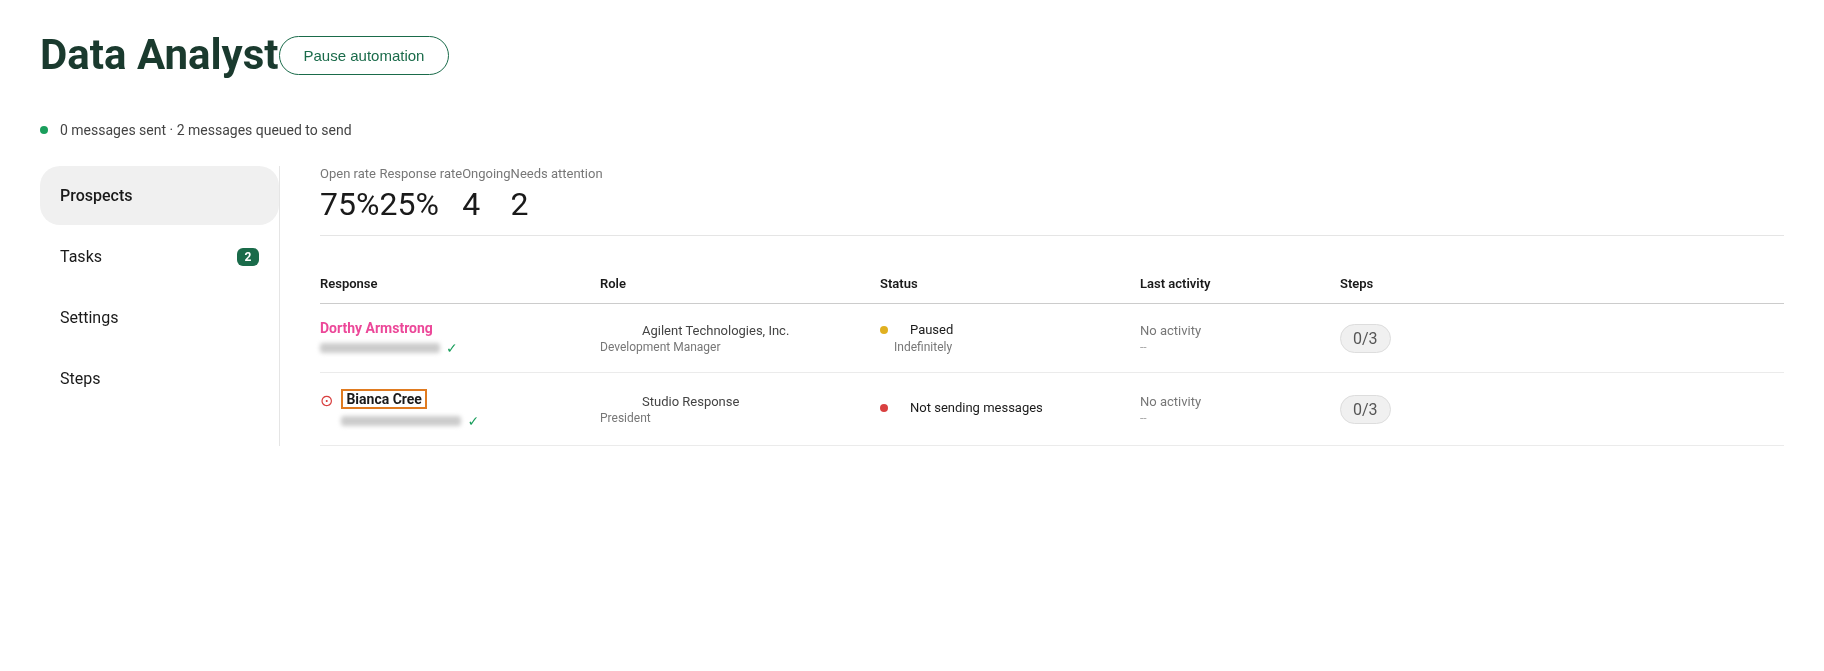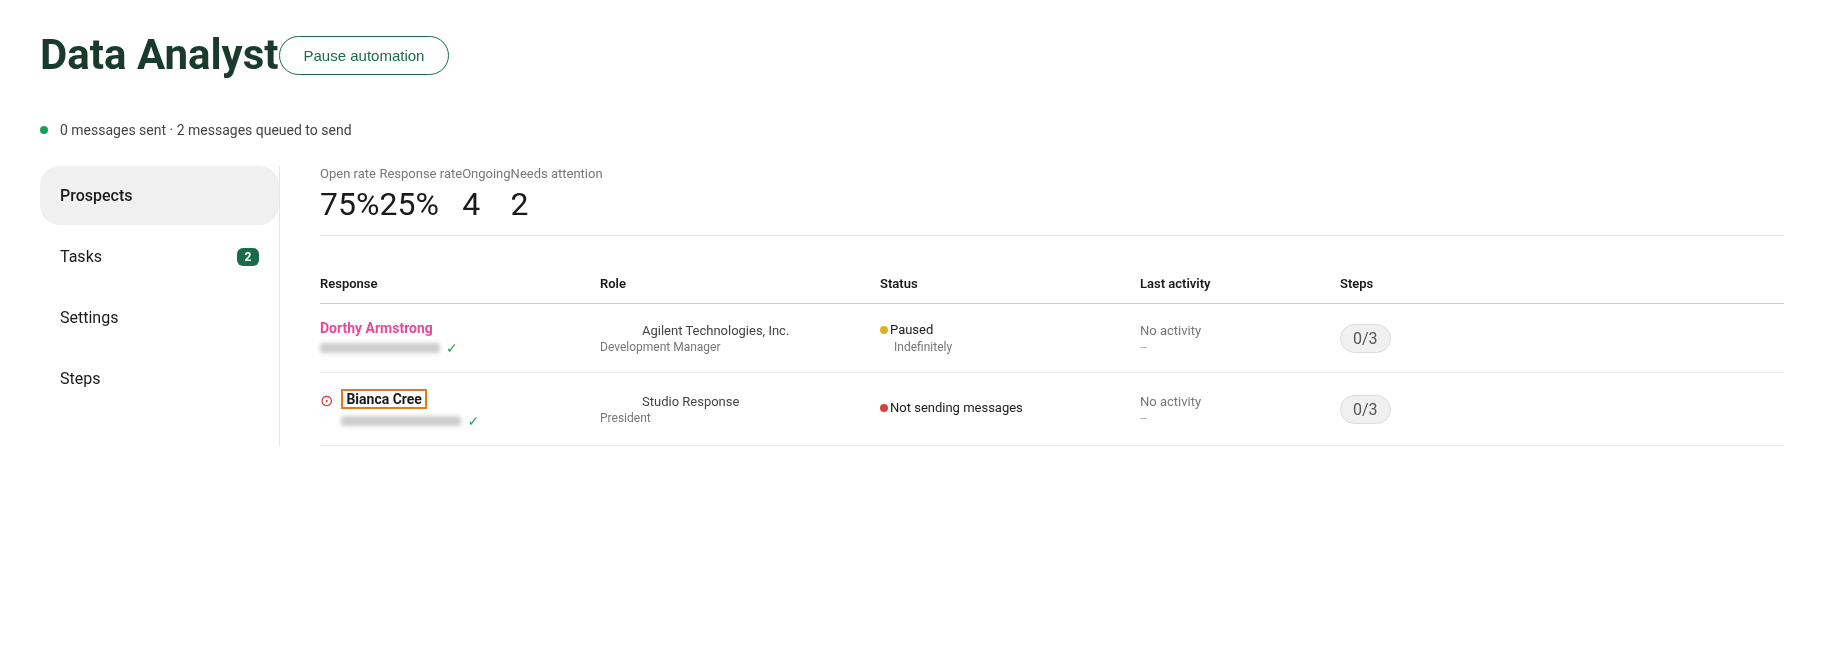--- a/index.html
+++ b/index.html
@@ -190,21 +190,21 @@
     }
     .role-title {
       font-size: 12px;
       color: #777;
     }
 
     .status-cell { }
     .status-row {
       display: flex;
       align-items: center;
-      gap: 2px;
+      gap: 22px;
       margin-bottom: 3px;
     }
     .status-dot {
       width: 8px; height: 8px;
       border-radius: 50%;
       flex-shrink: 0;
     }
     .status-dot.yellow { background: #e0b020; }
     .status-dot.red { background: #d94040; }
 

